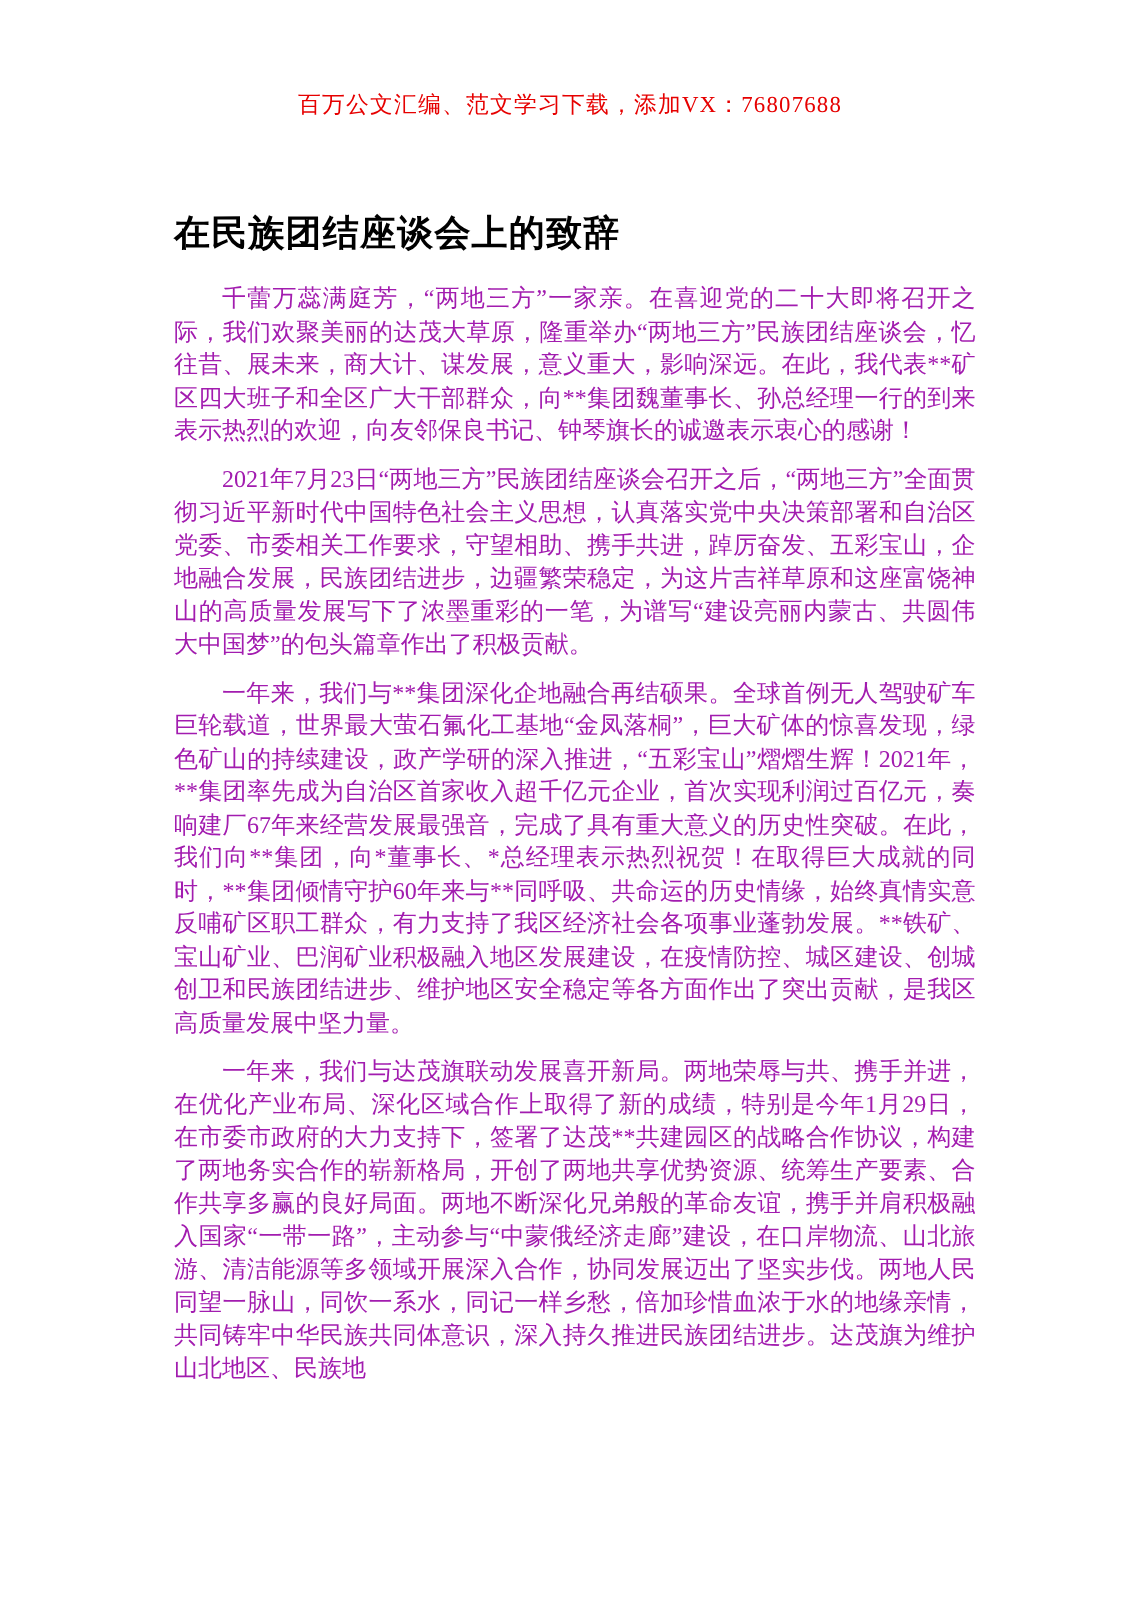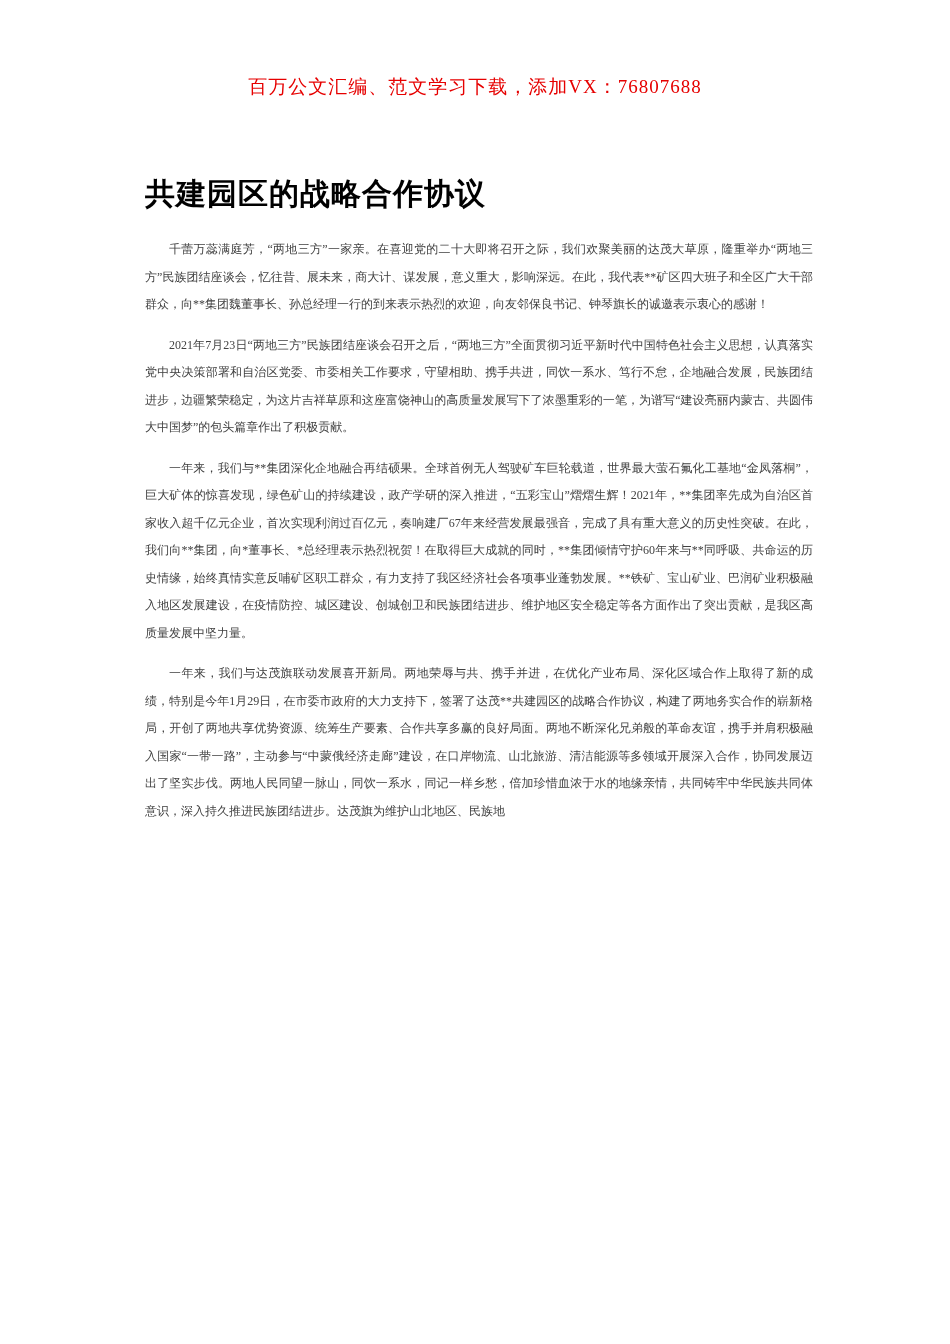--- a/index.html
+++ b/index.html
@@ -36,39 +36,39 @@
     font-family: "Liberation Sans", "DejaVu Sans", sans-serif;
     font-size: 30px;
     font-weight: 700;
     letter-spacing: 1px;
   }
   .doc-body {
     position: absolute;
     top: 232px;
     left: 145px;
     width: 668px;
-    color: #404040;
-    font-size: 12px;
+    color: #a21caf;
+    font-size: 20px;
     line-height: 27.5px;
     text-align: justify;
   }
   .doc-body p {
     margin: 0 0 13px 0;
     text-indent: 2em;
   }
 </style>
 </head>
 <body>
 
 <div class="page">
 
   <div class="promo-banner">百万公文汇编、范文学习下载，添加VX：76807688</div>
 
-  <h1 class="doc-title">共建园区的战略合作协议</h1>
+  <h1 class="doc-title">在民族团结座谈会上的致辞</h1>
 
   <div class="doc-body">
     <p>千蕾万蕊满庭芳，“两地三方”一家亲。在喜迎党的二十大即将召开之际，我们欢聚美丽的达茂大草原，隆重举办“两地三方”民族团结座谈会，忆往昔、展未来，商大计、谋发展，意义重大，影响深远。在此，我代表**矿区四大班子和全区广大干部群众，向**集团魏董事长、孙总经理一行的到来表示热烈的欢迎，向友邻保良书记、钟琴旗长的诚邀表示衷心的感谢！</p>
-    <p>2021年7月23日“两地三方”民族团结座谈会召开之后，“两地三方”全面贯彻习近平新时代中国特色社会主义思想，认真落实党中央决策部署和自治区党委、市委相关工作要求，守望相助、携手共进，同饮一系水、笃行不怠，企地融合发展，民族团结进步，边疆繁荣稳定，为这片吉祥草原和这座富饶神山的高质量发展写下了浓墨重彩的一笔，为谱写“建设亮丽内蒙古、共圆伟大中国梦”的包头篇章作出了积极贡献。</p>
+    <p>2021年7月23日“两地三方”民族团结座谈会召开之后，“两地三方”全面贯彻习近平新时代中国特色社会主义思想，认真落实党中央决策部署和自治区党委、市委相关工作要求，守望相助、携手共进，踔厉奋发、五彩宝山，企地融合发展，民族团结进步，边疆繁荣稳定，为这片吉祥草原和这座富饶神山的高质量发展写下了浓墨重彩的一笔，为谱写“建设亮丽内蒙古、共圆伟大中国梦”的包头篇章作出了积极贡献。</p>
     <p>一年来，我们与**集团深化企地融合再结硕果。全球首例无人驾驶矿车巨轮载道，世界最大萤石氟化工基地“金凤落桐”，巨大矿体的惊喜发现，绿色矿山的持续建设，政产学研的深入推进，“五彩宝山”熠熠生辉！2021年，**集团率先成为自治区首家收入超千亿元企业，首次实现利润过百亿元，奏响建厂67年来经营发展最强音，完成了具有重大意义的历史性突破。在此，我们向**集团，向*董事长、*总经理表示热烈祝贺！在取得巨大成就的同时，**集团倾情守护60年来与**同呼吸、共命运的历史情缘，始终真情实意反哺矿区职工群众，有力支持了我区经济社会各项事业蓬勃发展。**铁矿、宝山矿业、巴润矿业积极融入地区发展建设，在疫情防控、城区建设、创城创卫和民族团结进步、维护地区安全稳定等各方面作出了突出贡献，是我区高质量发展中坚力量。</p>
     <p>一年来，我们与达茂旗联动发展喜开新局。两地荣辱与共、携手并进，在优化产业布局、深化区域合作上取得了新的成绩，特别是今年1月29日，在市委市政府的大力支持下，签署了达茂**共建园区的战略合作协议，构建了两地务实合作的崭新格局，开创了两地共享优势资源、统筹生产要素、合作共享多赢的良好局面。两地不断深化兄弟般的革命友谊，携手并肩积极融入国家“一带一路”，主动参与“中蒙俄经济走廊”建设，在口岸物流、山北旅游、清洁能源等多领域开展深入合作，协同发展迈出了坚实步伐。两地人民同望一脉山，同饮一系水，同记一样乡愁，倍加珍惜血浓于水的地缘亲情，共同铸牢中华民族共同体意识，深入持久推进民族团结进步。达茂旗为维护山北地区、民族地</p>
   </div>
 
 </div>
 
 </body></html>

